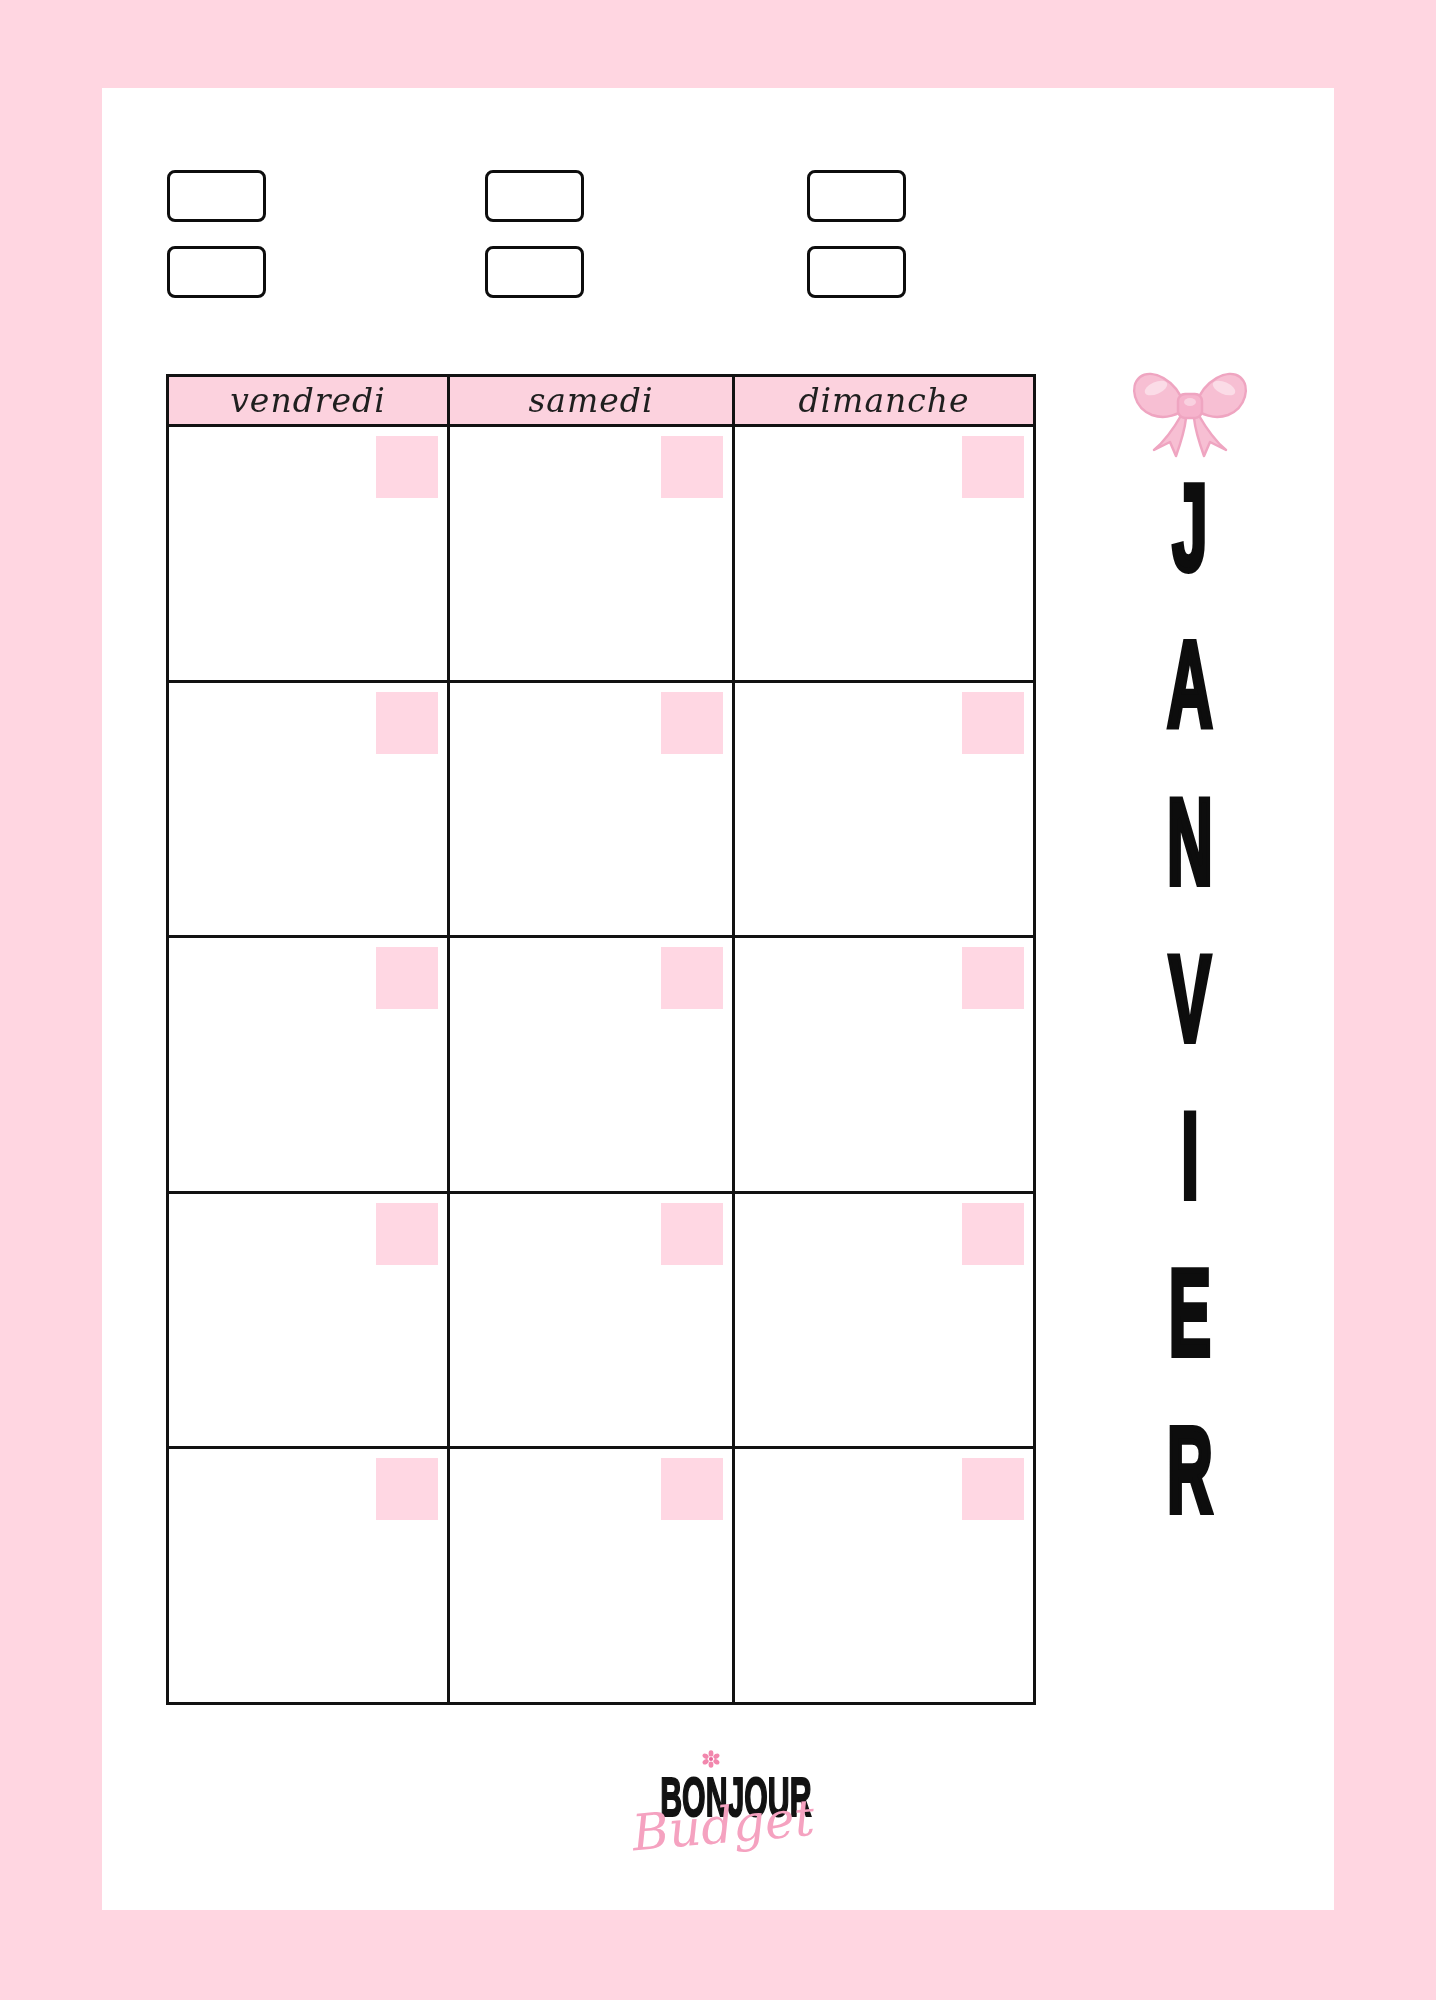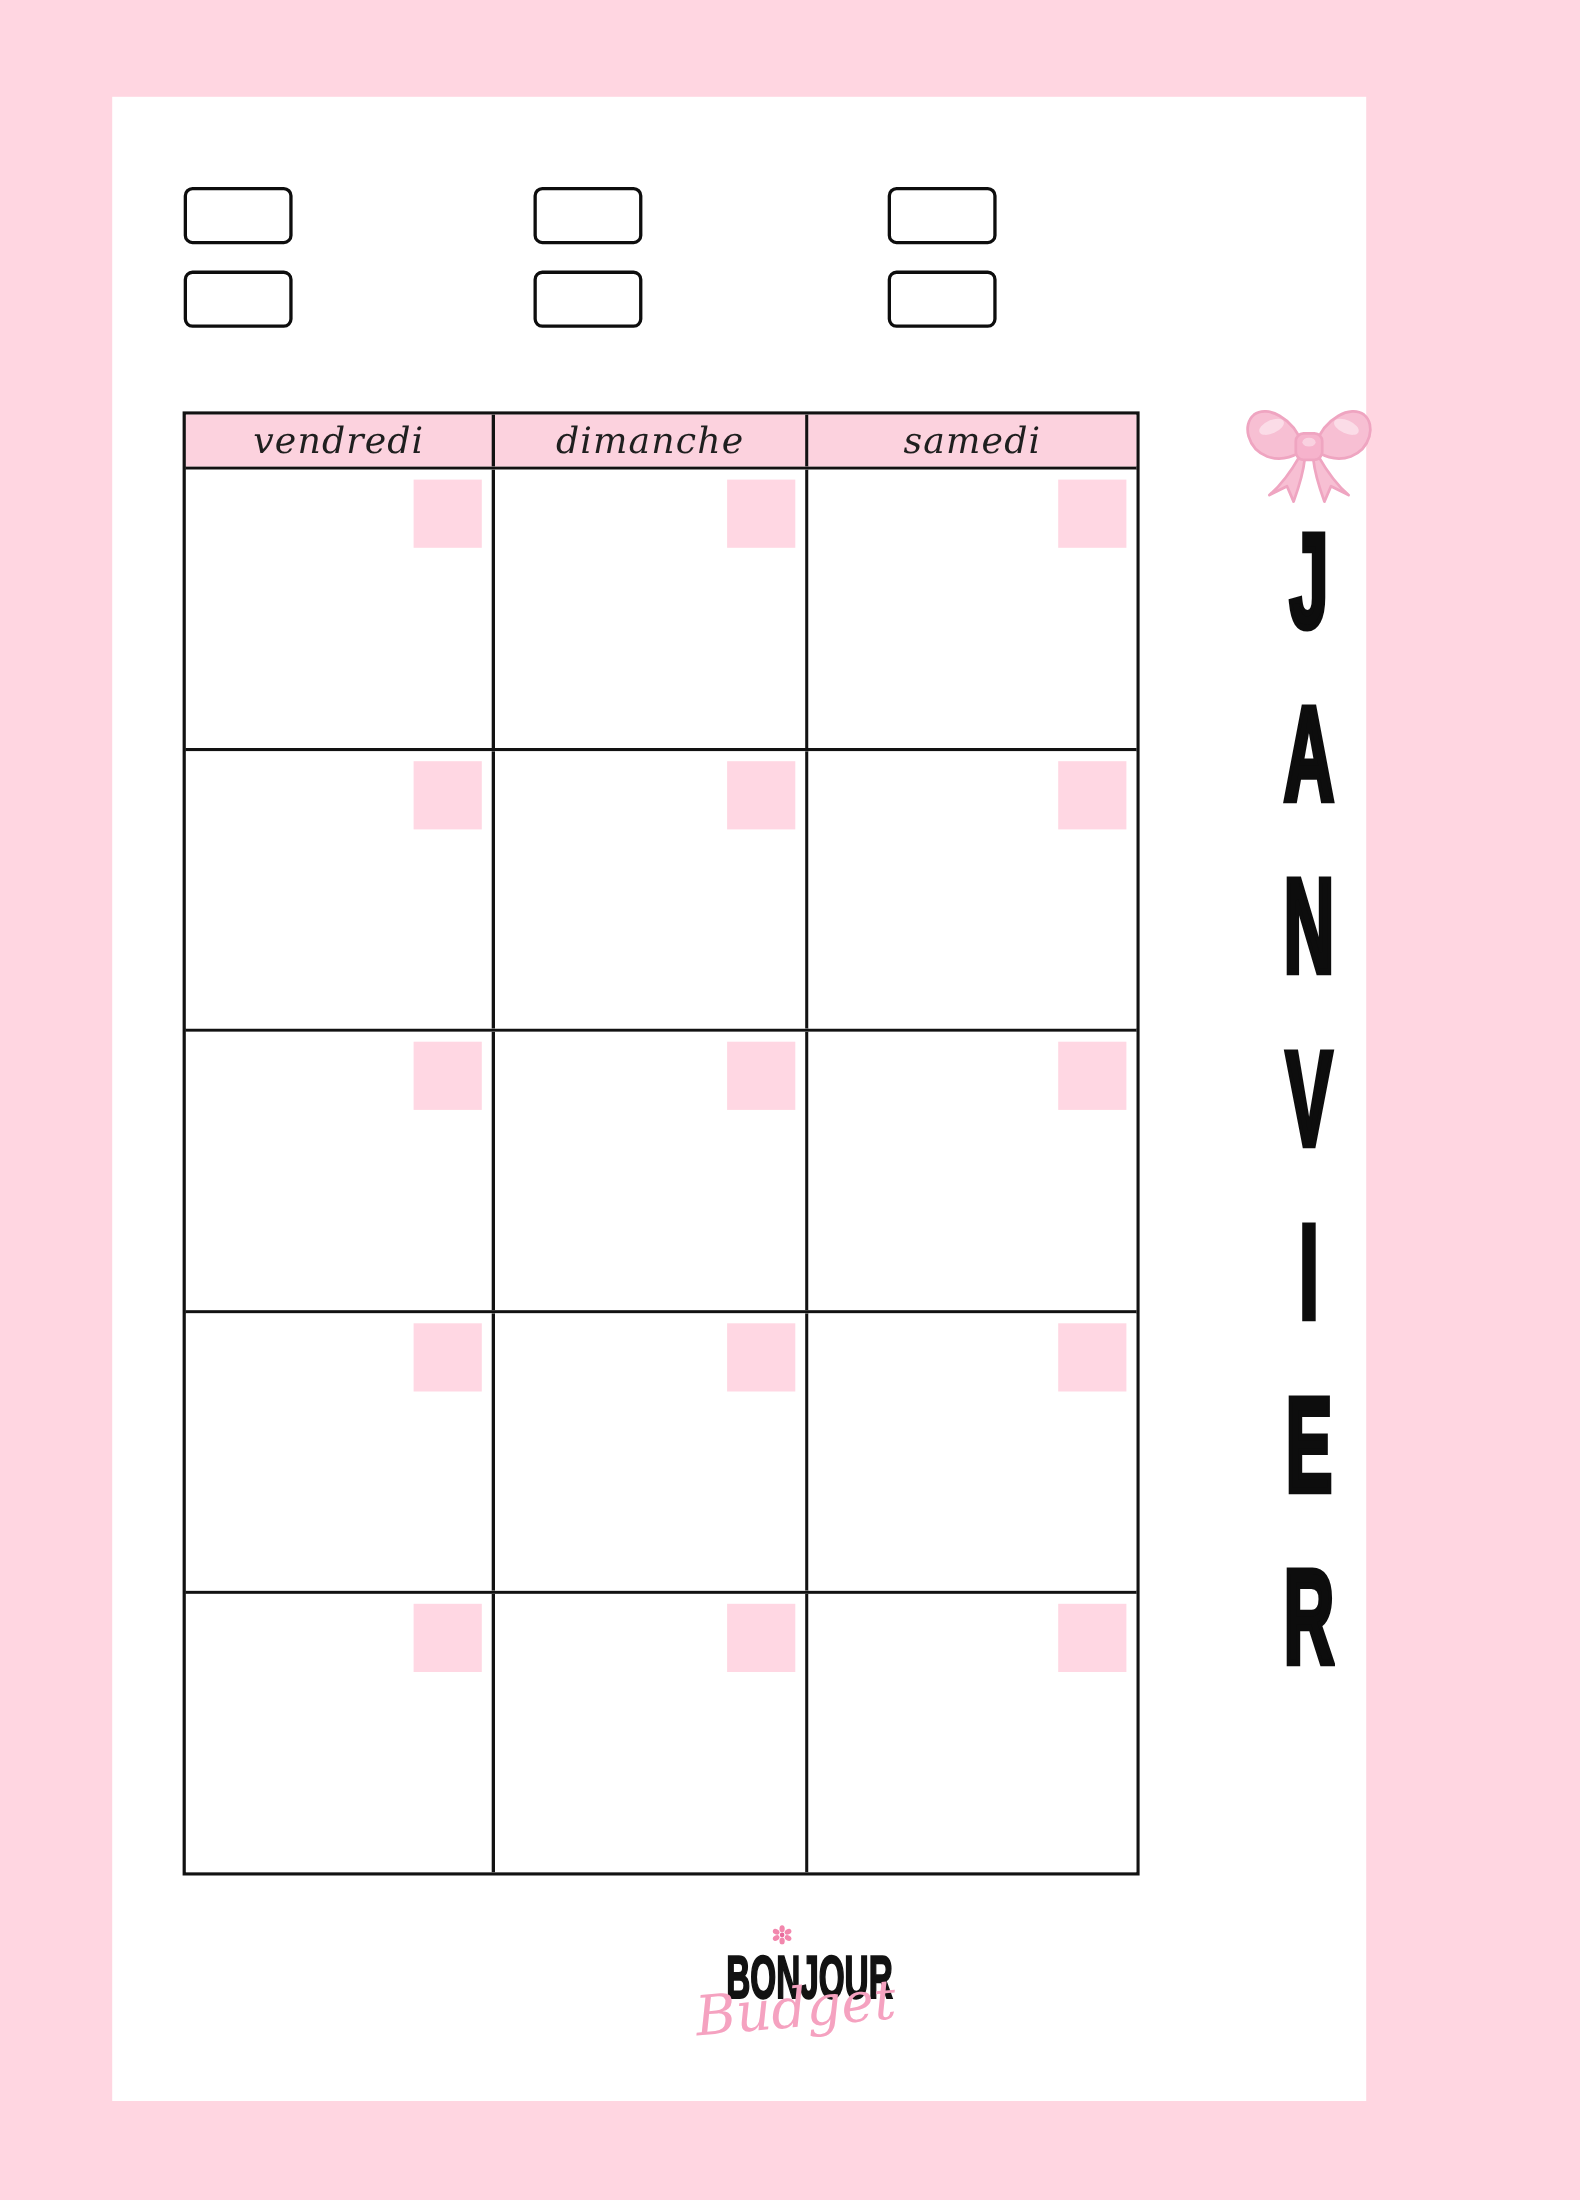--- a/index.html
+++ b/index.html
@@ -5,21 +5,21 @@
   * { margin:0; padding:0; box-sizing:border-box; }
   html,body { width:1436px; height:2000px; }
   body {
     position:relative;
     background:#ffd6e1;
     font-family:"Liberation Sans", sans-serif;
     overflow:hidden;
   }
   .page {
     position:absolute; left:102px; top:88px;
-    width:1140px; height:1822px;
+    width:1232px; height:1822px;
     background:#ffffff;
   }
 
   
   .box-group { position:absolute; top:82px; }
   .box-group.g0 { left:65px; }
   .box-group.g1 { left:383px; }
   .box-group.g2 { left:705px; }
   .blank-box {
     width:99px; height:52px;
@@ -126,22 +126,22 @@
       </div>
       <div class="box-group g2">
         <div class="blank-box"></div>
         <div class="blank-box"></div>
       </div>
     </div>
 
   <div class="calendar">
     <div class="cal-header" id="cal-header">
         <div class="hcell">vendredi</div>
+        <div class="hcell">samedi</div>
         <div class="hcell">dimanche</div>
-        <div class="hcell">samedi</div>
       </div>
     <div class="cal-body" id="cal-body">
         <div class="cal-row">
           <div class="cal-cell">
             <div class="corner-square"></div>
           </div>
           <div class="cal-cell">
             <div class="corner-square"></div>
           </div>
           <div class="cal-cell">

